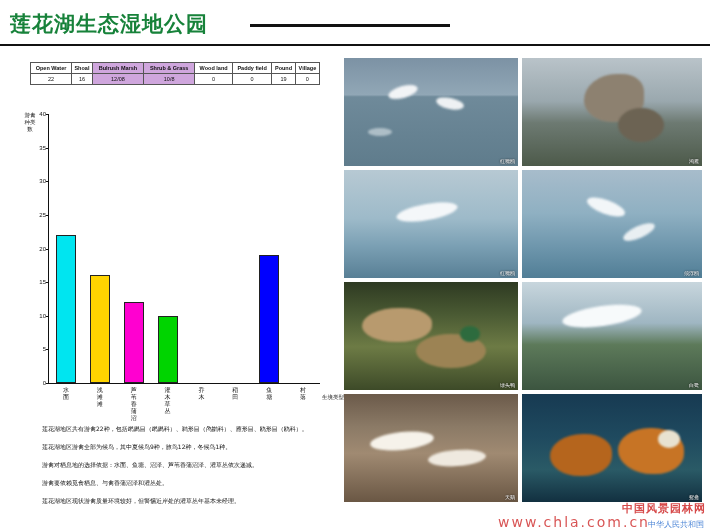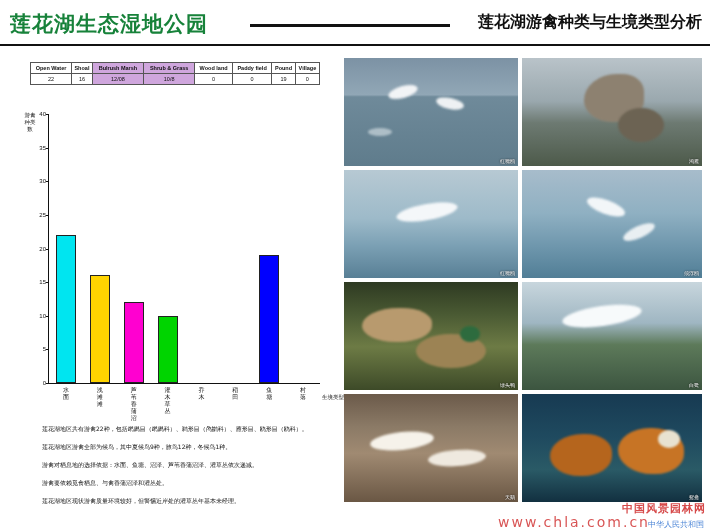--- a/index.html
+++ b/index.html
@@ -134,21 +134,20 @@
   }
 </style>
 </head>
 <body>
 
 <div id="page">
 
   <div class="header">
     <div class="title-left">莲花湖生态湿地公园</div>
     <div class="rule"></div>
-    <div class="title-right">莲花湖游禽种类与生境类型分析</div>
     <div class="header-underline"></div>
   </div>
 
   <div class="body">
 
     <div class="left">
 
       <table class="tbl">
         <tbody>
             <tr class="head">

